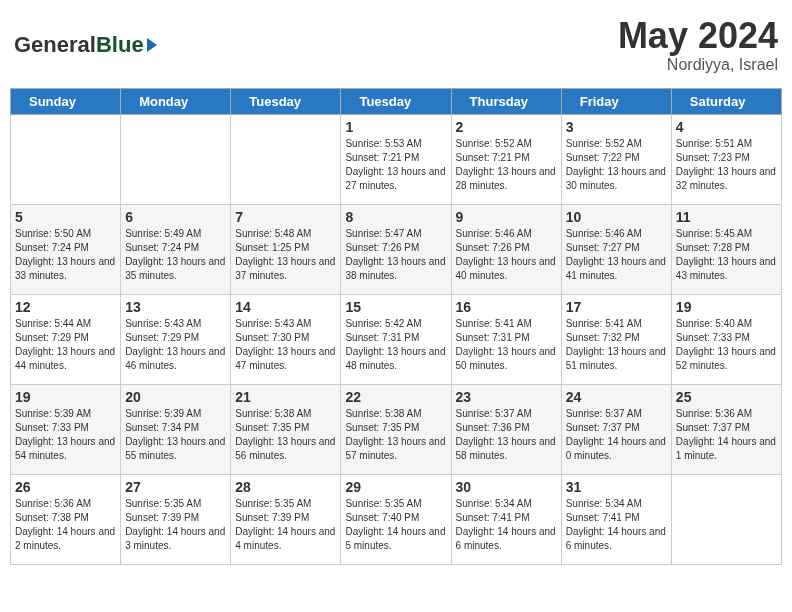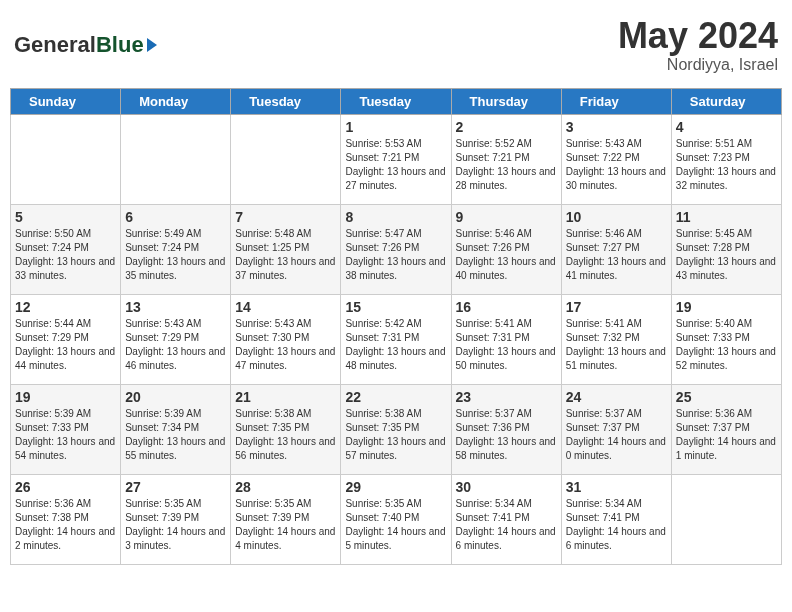--- a/index.html
+++ b/index.html
@@ -142,21 +142,21 @@
         </td>
         <td>
           <span class="day-number">2</span>
           <div class="day-info">Sunrise: 5:52 AM
 Sunset: 7:21 PM
 Daylight: 13 hours
 and 28 minutes.</div>
         </td>
         <td>
           <span class="day-number">3</span>
-          <div class="day-info">Sunrise: 5:43 AM
+          <div class="day-info">Sunrise: 5:52 AM
 Sunset: 7:22 PM
 Daylight: 13 hours
 and 30 minutes.</div>
         </td>
         <td>
           <span class="day-number">4</span>
           <div class="day-info">Sunrise: 5:51 AM
 Sunset: 7:23 PM
 Daylight: 13 hours
 and 32 minutes.</div>

